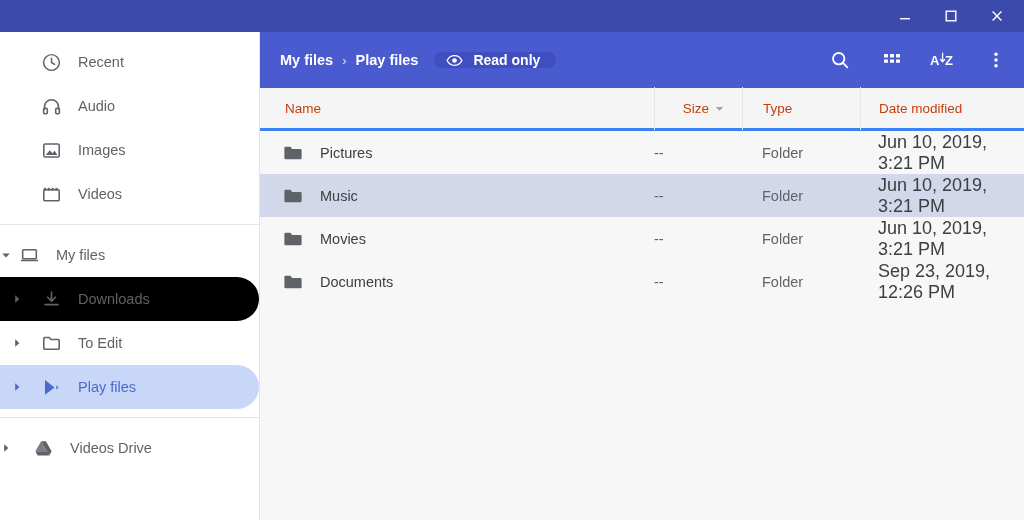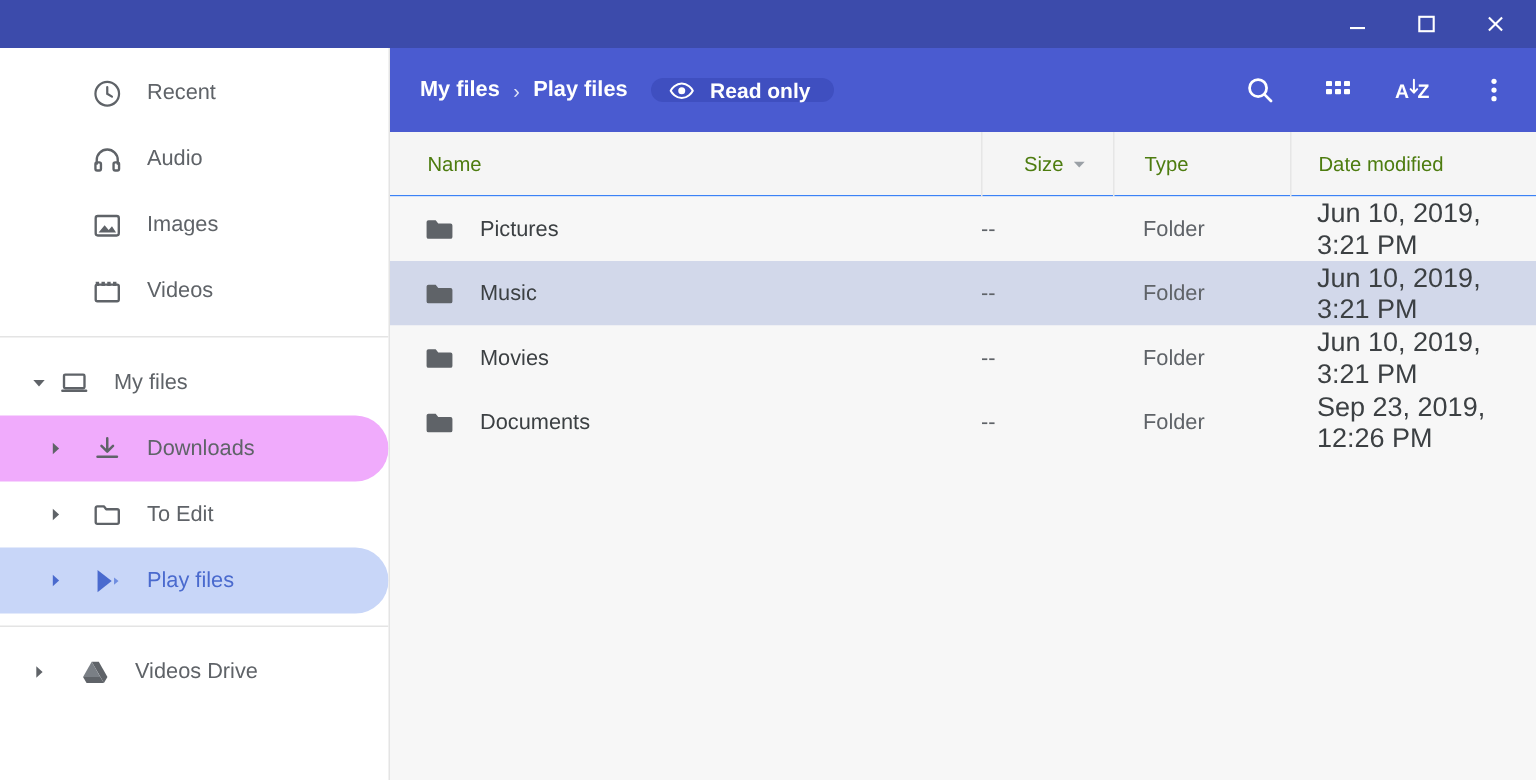--- a/index.html
+++ b/index.html
@@ -31,41 +31,41 @@
   .sidebar {
     width: 260px; flex: 0 0 260px;
     background: #ffffff;
     border-right: 1px solid #e4e4e4;
     display: flex; flex-direction: column;
     padding-top: 8px;
     overflow: hidden;
   }
   .nav-row {
     height: 44px; display: flex; align-items: center;
-    padding-left: 20px; padding-right: 8px;
+    padding-left: 0; padding-right: 8px;
     border-radius: 0 22px 22px 0;
     color: #5f6368;
     font-size: 14.5px;
   }
   .nav-row .twisty {
     width: 28px; flex: 0 0 28px;
     display: flex; align-items: center; justify-content: center;
   }
   .nav-row .ico {
     width: 34px; flex: 0 0 34px;
     display: flex; align-items: center; justify-content: center;
     color: #5f6368;
   }
   .nav-row .ico svg { display: block; }
   .nav-row .lbl { padding-left: 10px; white-space: nowrap; }
 
   .nav-row.top .twisty { width: 12px; flex: 0 0 12px; }
   .nav-row.indent .twisty { width: 34px; flex: 0 0 34px; }
 
-  .nav-row.hovered { background: #f0abfc; }
+  .nav-row.hovered { background: #000000; }
   .nav-row.selected { background: #c8d6f8; color: #4a6ace; }
   .nav-row.selected .ico { color: #4a6ace; }
 
   .sb-divider {
     height: 1px; background: #e4e4e4;
     margin: 8px 0 8px 0;
   }
   .sb-spacer { flex: 1 1 auto; }
 
   
@@ -104,23 +104,23 @@
     color: #ffffff;
   }
   .tb-btn svg { display: block; }
   .az { font-size: 15px; font-weight: bold; letter-spacing: 0px;
         display: flex; align-items: center; color: #ffffff; }
 
   
   .thead {
     height: 43px; flex: 0 0 43px;
     background: #f5f5f5;
-    border-bottom: 1px solid #3b82f6;
+    border-bottom: 3px solid #3b82f6;
     display: flex; align-items: center;
-    color: #4d7c0f; font-size: 13.5px;
+    color: #c2410c; font-size: 13.5px;
   }
   .th { display: flex; align-items: center; height: 43px; }
   .th.sep { border-left: 1px solid #e6e6e6; }
   .col-name { flex: 1 1 auto; padding-left: 25px; min-width: 0; }
   .col-size { flex: 0 0 88px; justify-content: flex-end; padding-right: 18px; margin-left: 12px; }
   .col-type { flex: 0 0 118px; padding-left: 20px; }
   .col-date { flex: 0 0 164px; padding-left: 18px; }
   .size-caret { margin-left: 6px; display: flex; align-items: center; }
 
   .tbody { flex: 1 1 auto; background: #f7f7f7; overflow: hidden; }

